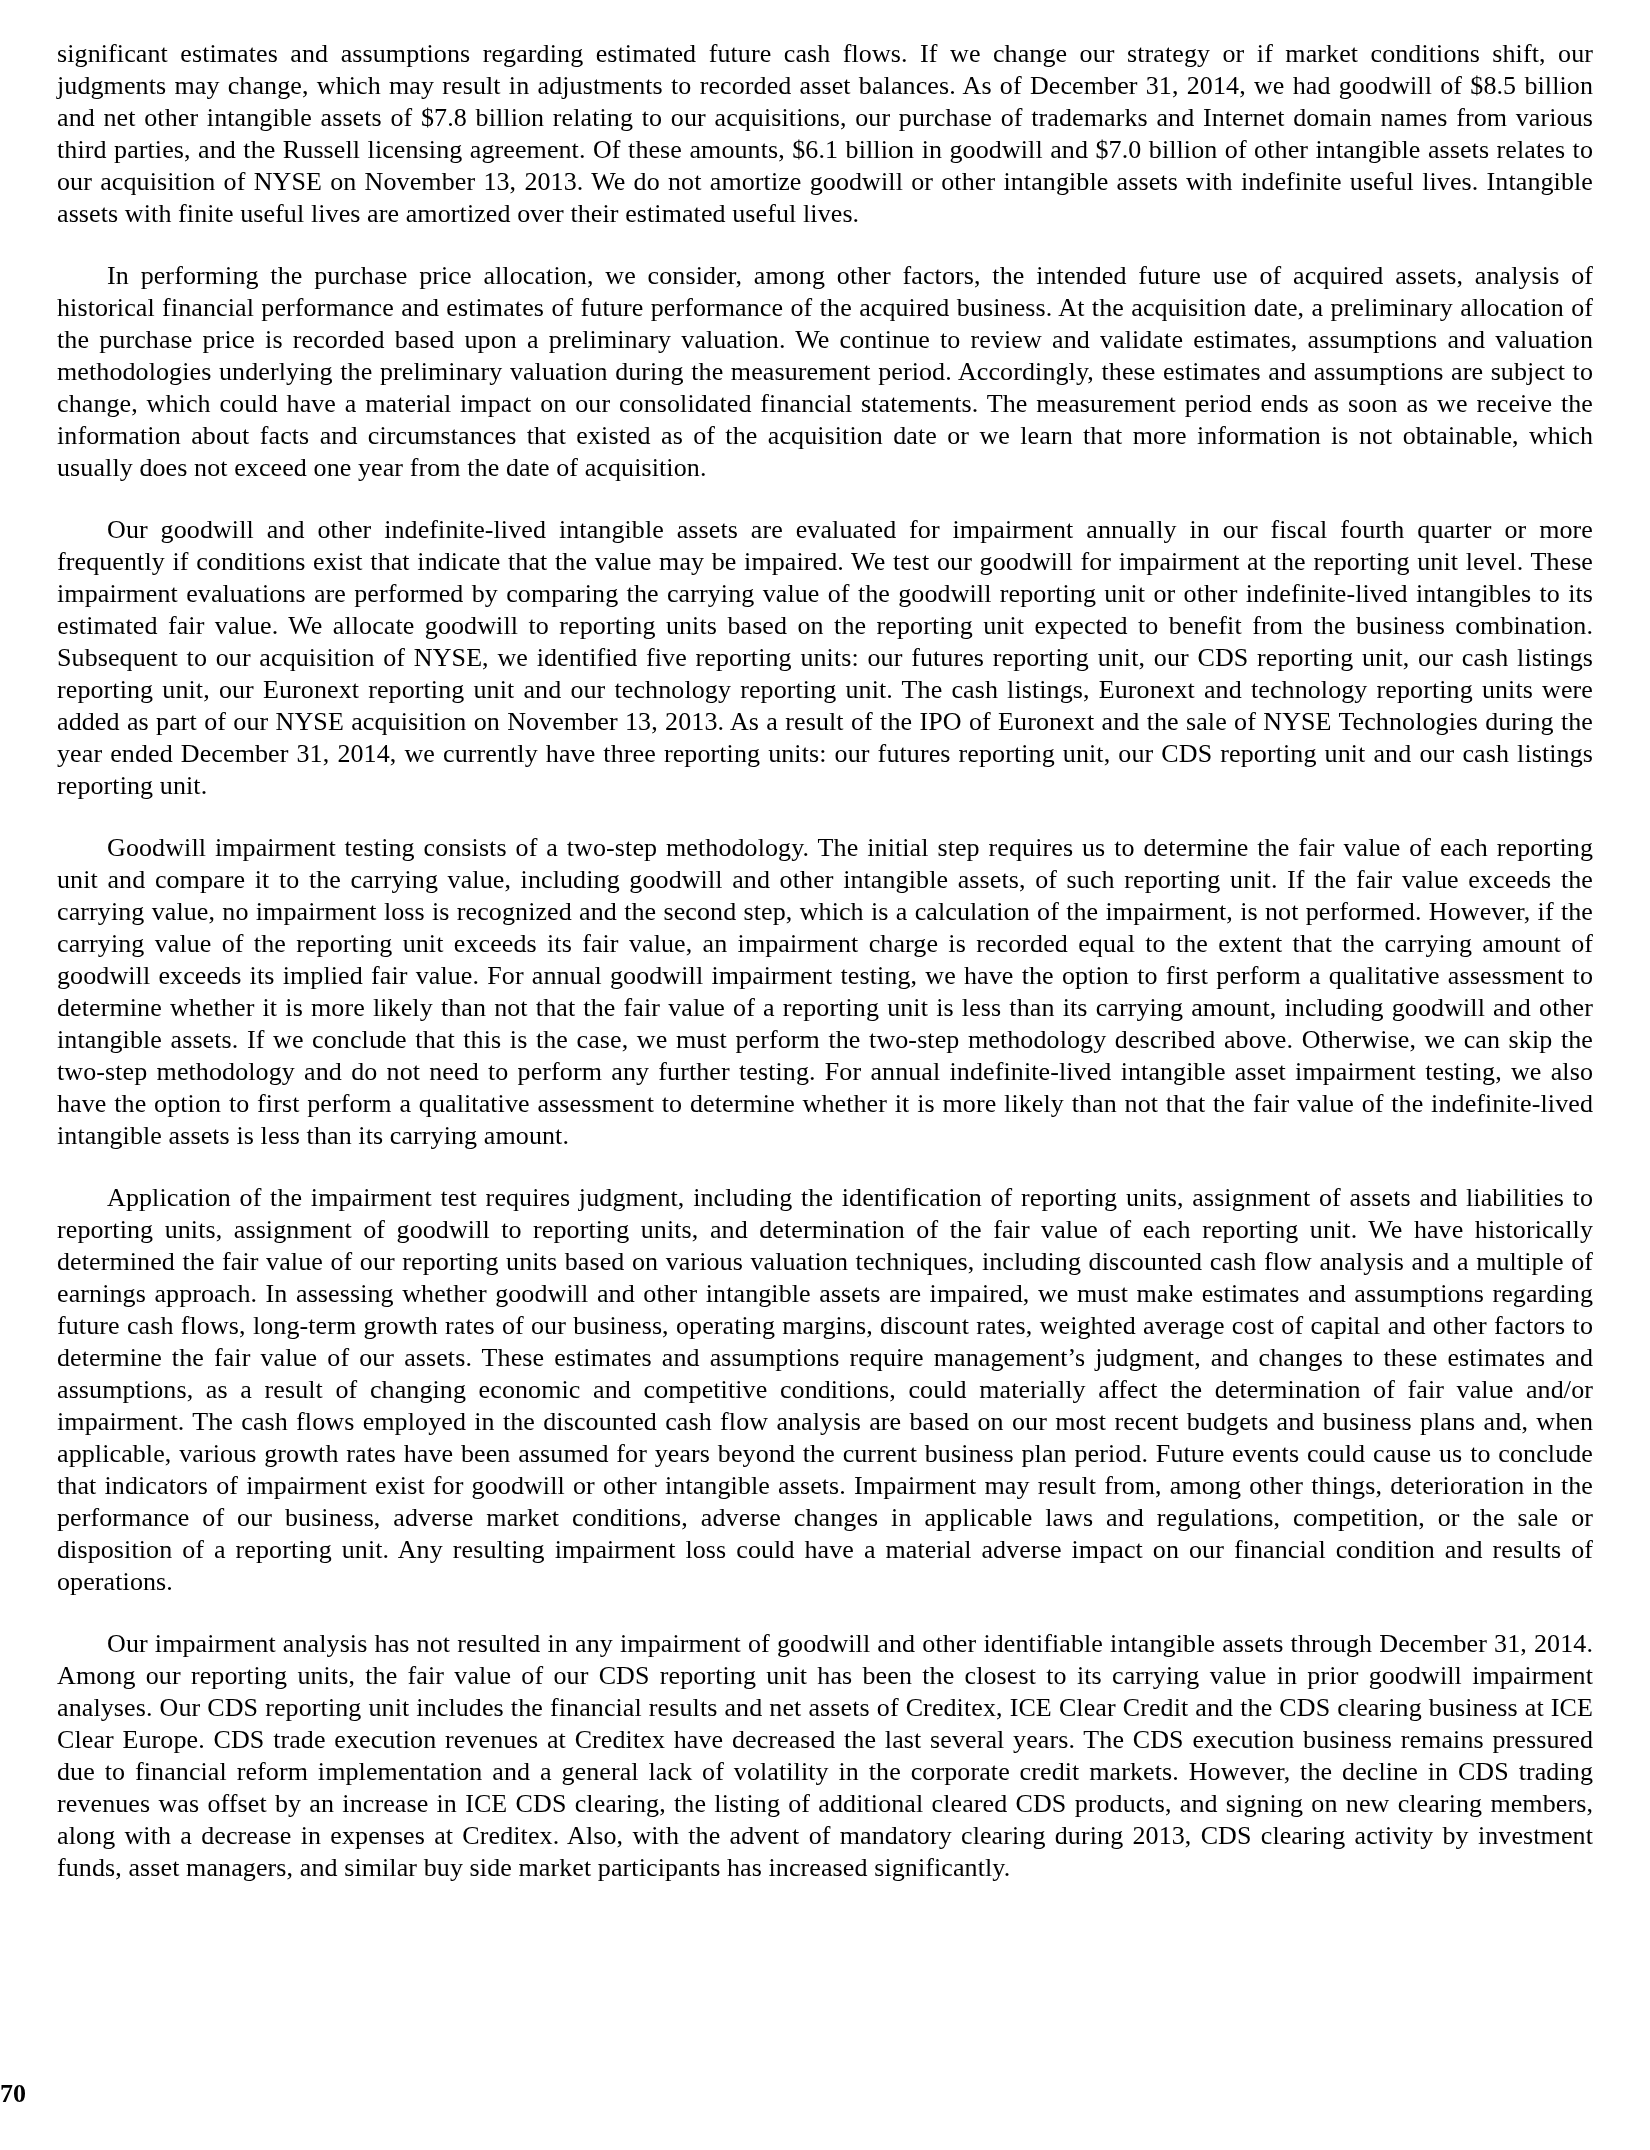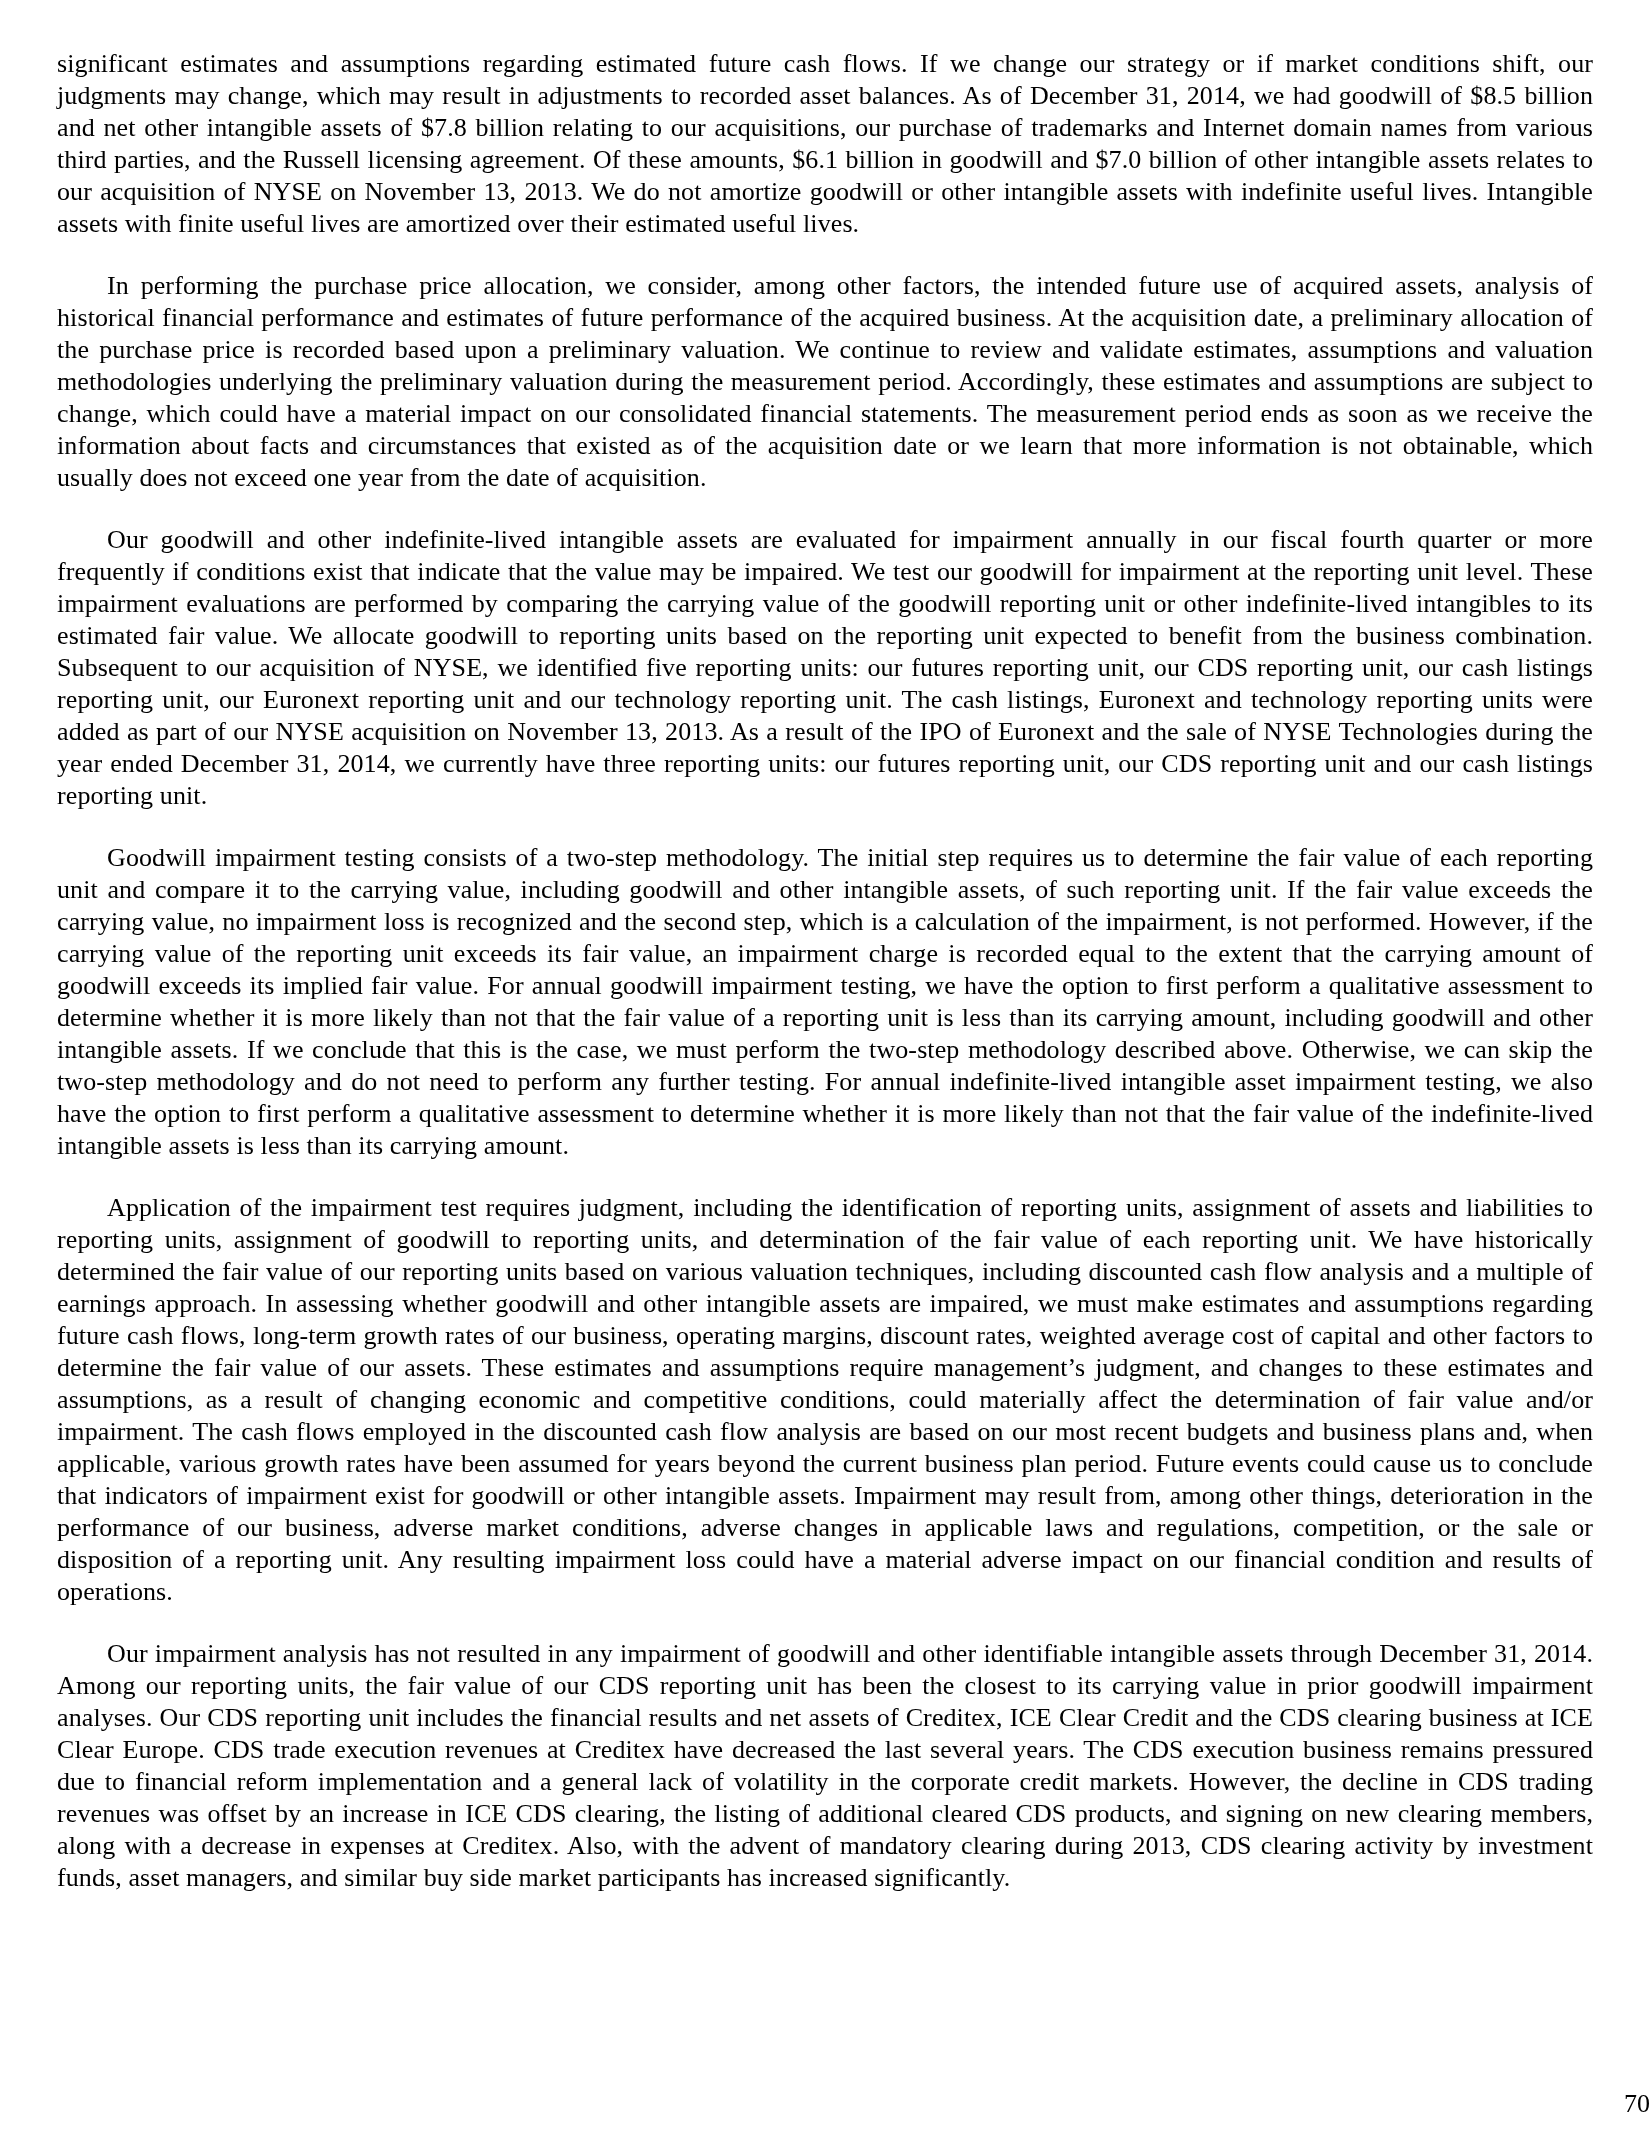--- a/index.html
+++ b/index.html
@@ -9,21 +9,21 @@
   }
   body {
     width: 1650px;
     height: 2150px;
     font-family: "Liberation Serif", "DejaVu Serif", serif;
     color: #000000;
     position: relative;
   }
   .page {
     position: absolute;
-    top: 10px;
+    top: 0;
     left: 0;
     width: 1650px;
     height: 1888px;
     box-sizing: border-box;
     padding: 38px 57px 0 57px;
     background: #ffffff;
   }
   .para {
     font-size: 26px;
     line-height: 32px;
@@ -33,23 +33,24 @@
   }
   .para.indent {
     text-indent: 50px;
     margin-top: 24px;
   }
   .page-number {
     position: absolute;
     left: 0;
     top: 2078px;
     width: 1650px;
-    text-align: right;
+    text-align: left;
     font-size: 26px;
     line-height: 32px;
+    font-weight: bold;
   }
 </style>
 </head>
 <body>
 
 <div class="page">
   <p class="para">significant estimates and assumptions regarding estimated future cash flows. If we change our strategy or if market conditions shift, our judgments may change, which may result in adjustments to recorded asset balances. As of December 31, 2014, we had goodwill of $8.5 billion and net other intangible assets of $7.8 billion relating to our acquisitions, our purchase of trademarks and Internet domain names from various third parties, and the Russell licensing agreement. Of these amounts, $6.1 billion in goodwill and $7.0 billion of other intangible assets relates to our acquisition of NYSE on November 13, 2013. We do not amortize goodwill or other intangible assets with indefinite useful lives. Intangible assets with finite useful lives are amortized over their estimated useful lives.</p>
   <p class="para indent">In performing the purchase price allocation, we consider, among other factors, the intended future use of acquired assets, analysis of historical financial performance and estimates of future performance of the acquired business. At the acquisition date, a preliminary allocation of the purchase price is recorded based upon a preliminary valuation. We continue to review and validate estimates, assumptions and valuation methodologies underlying the preliminary valuation during the measurement period. Accordingly, these estimates and assumptions are subject to change, which could have a material impact on our consolidated financial statements. The measurement period ends as soon as we receive the information about facts and circumstances that existed as of the acquisition date or we learn that more information is not obtainable, which usually does not exceed one year from the date of acquisition.</p>
   <p class="para indent">Our goodwill and other indefinite-lived intangible assets are evaluated for impairment annually in our fiscal fourth quarter or more frequently if conditions exist that indicate that the value may be impaired. We test our goodwill for impairment at the reporting unit level. These impairment evaluations are performed by comparing the carrying value of the goodwill reporting unit or other indefinite-lived intangibles to its estimated fair value. We allocate goodwill to reporting units based on the reporting unit expected to benefit from the business combination. Subsequent to our acquisition of NYSE, we identified five reporting units: our futures reporting unit, our CDS reporting unit, our cash listings reporting unit, our Euronext reporting unit and our technology reporting unit. The cash listings, Euronext and technology reporting units were added as part of our NYSE acquisition on November 13, 2013. As a result of the IPO of Euronext and the sale of NYSE Technologies during the year ended December 31, 2014, we currently have three reporting units: our futures reporting unit, our CDS reporting unit and our cash listings reporting unit.</p>
   <p class="para indent">Goodwill impairment testing consists of a two-step methodology. The initial step requires us to determine the fair value of each reporting unit and compare it to the carrying value, including goodwill and other intangible assets, of such reporting unit. If the fair value exceeds the carrying value, no impairment loss is recognized and the second step, which is a calculation of the impairment, is not performed. However, if the carrying value of the reporting unit exceeds its fair value, an impairment charge is recorded equal to the extent that the carrying amount of goodwill exceeds its implied fair value. For annual goodwill impairment testing, we have the option to first perform a qualitative assessment to determine whether it is more likely than not that the fair value of a reporting unit is less than its carrying amount, including goodwill and other intangible assets. If we conclude that this is the case, we must perform the two-step methodology described above. Otherwise, we can skip the two-step methodology and do not need to perform any further testing. For annual indefinite-lived intangible asset impairment testing, we also have the option to first perform a qualitative assessment to determine whether it is more likely than not that the fair value of the indefinite-lived intangible assets is less than its carrying amount.</p>

